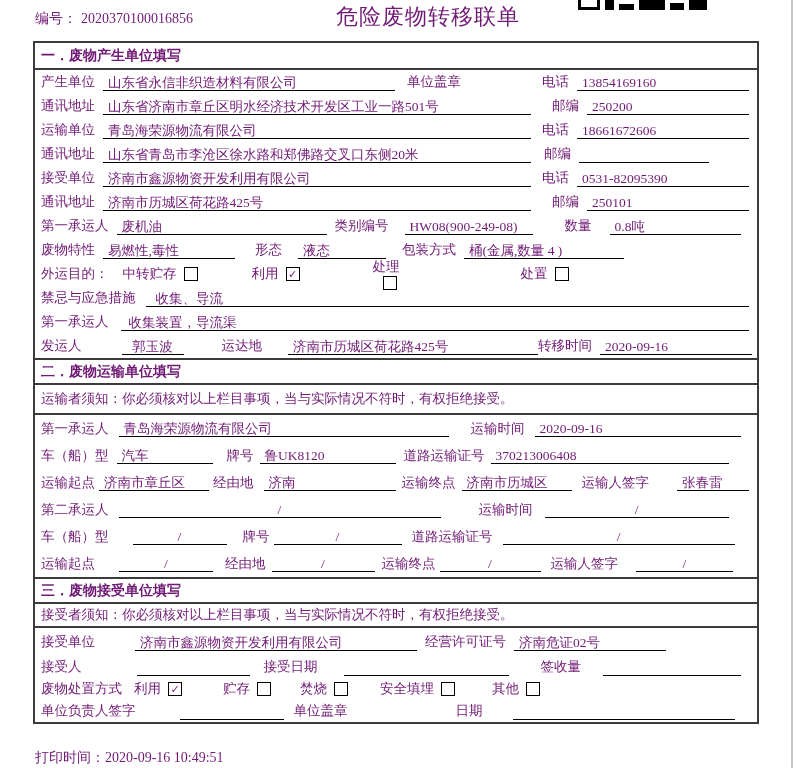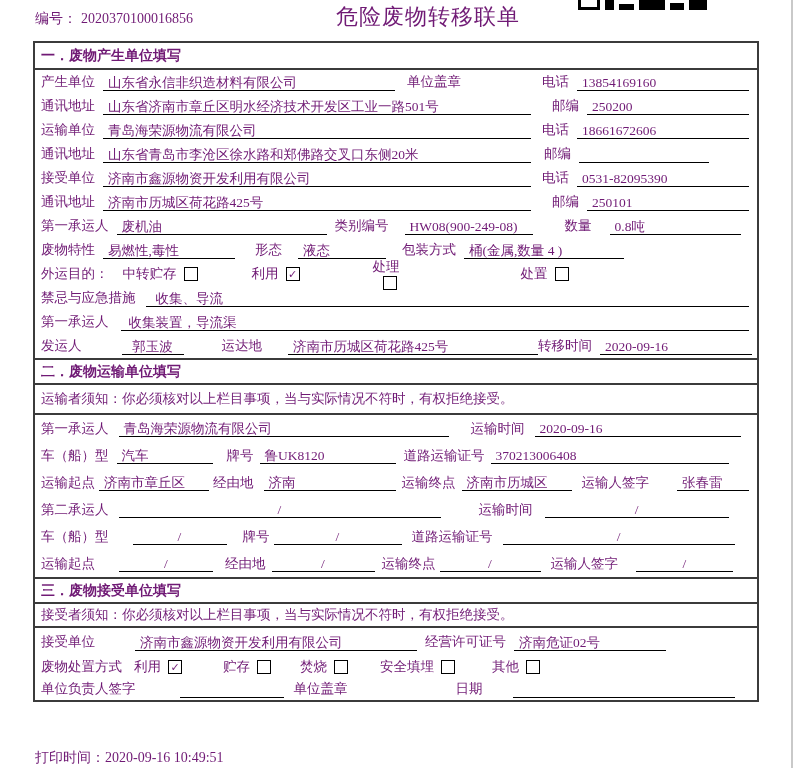--- a/index.html
+++ b/index.html
@@ -220,20 +220,28 @@
 
     <div class="notice h24">接受者须知：你必须核对以上栏目事项，当与实际情况不符时，有权拒绝接受。</div>
 
     <div class="row h28">
       <span class="lbl">接受单位</span>
       <span class="val" style="margin-left:40px;width:282px;">济南市鑫源物资开发利用有限公司</span>
       <span class="lbl" style="margin-left:8px;">经营许可证号</span>
       <span class="val" style="margin-left:8px;width:152px;">济南危证02号</span>
     </div>
 
+    <div class="row h22">
+      <span class="lbl">接受人</span>
+      <span class="val" style="margin-left:55px;width:113px;"></span>
+      <span class="lbl" style="margin-left:14px;">接受日期</span>
+      <span class="val" style="margin-left:26px;width:165px;"></span>
+      <span class="lbl" style="margin-left:32px;">签收量</span>
+      <span class="val grow" style="margin-left:22px;margin-right:8px;"></span>
+    </div>
 
     <div class="row h22">
       <span class="lbl">废物处置方式</span>
       <span class="it" style="margin-left:12px;">
         <span class="lbl">利用</span>
         <span class="cb">✓</span>
       </span>
       <span class="it" style="margin-left:41px;">
         <span class="lbl">贮存</span>
         <span class="cb"></span>

